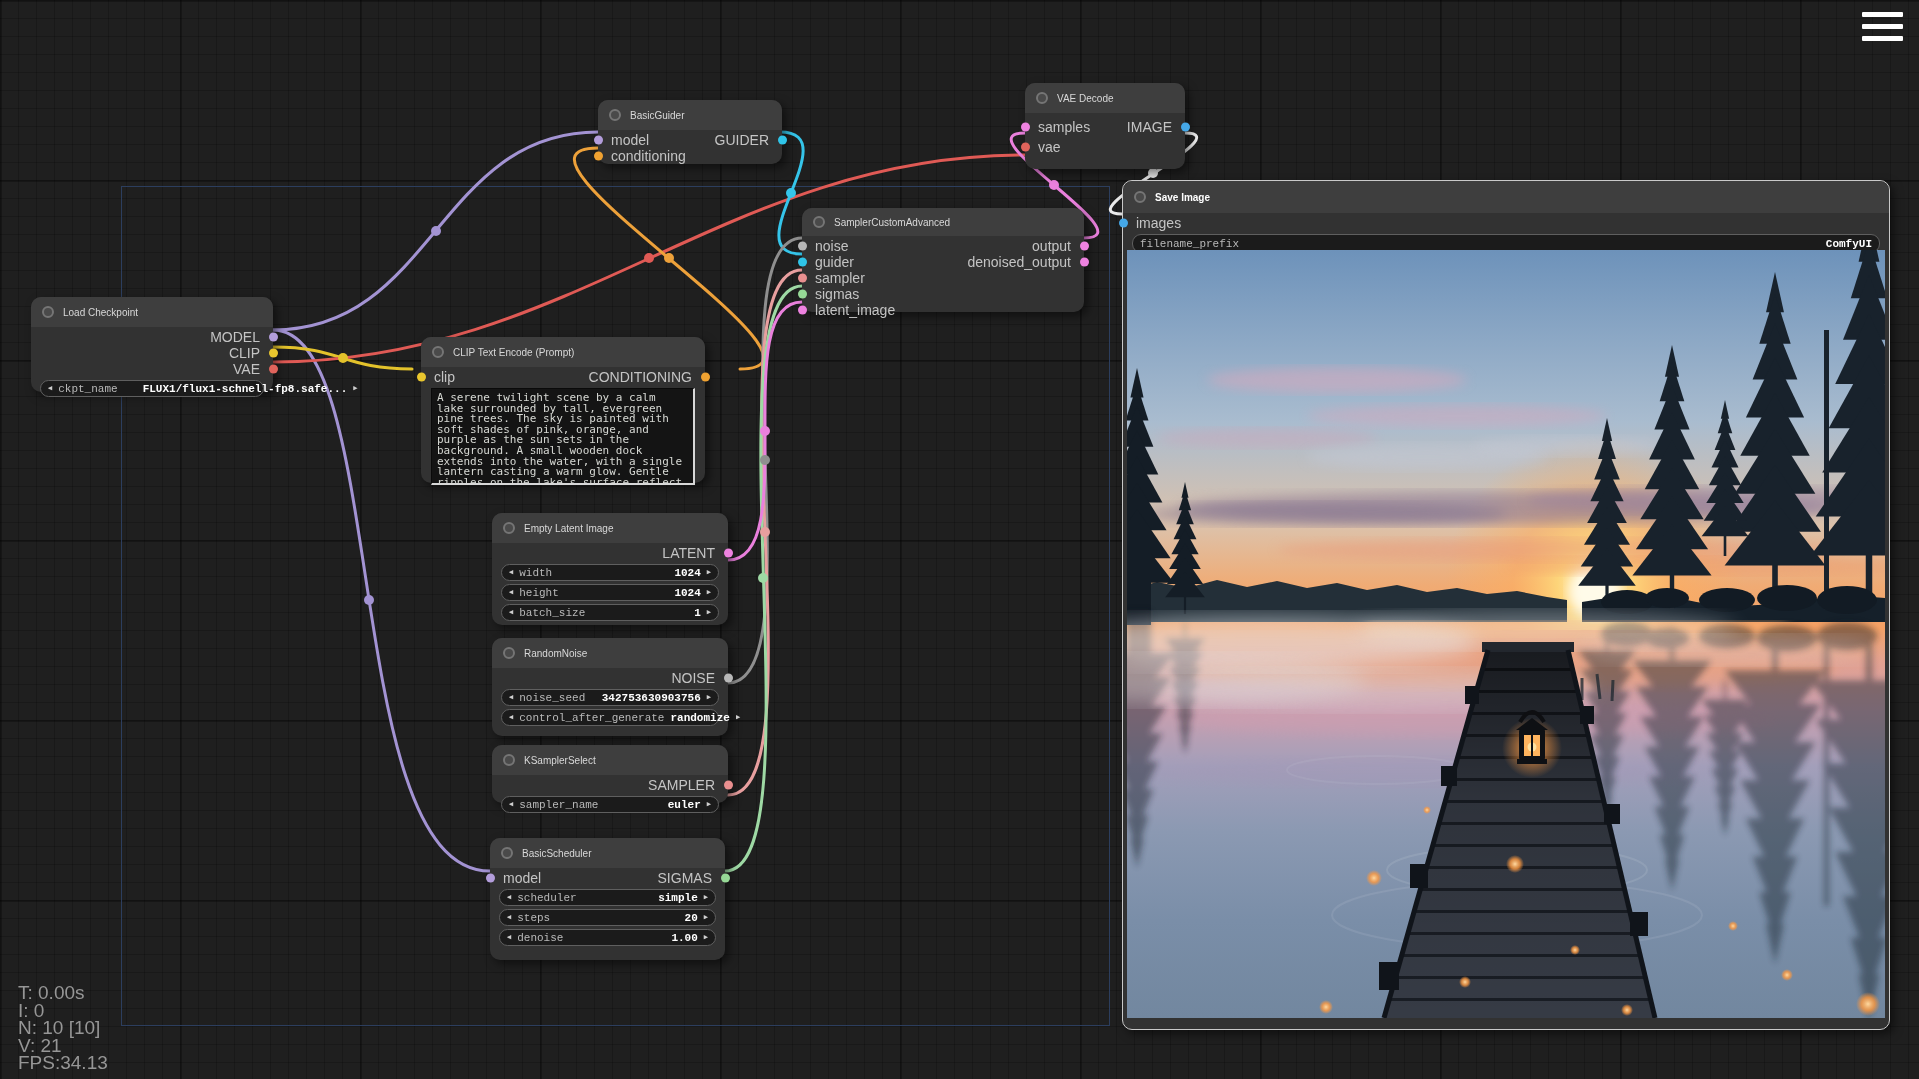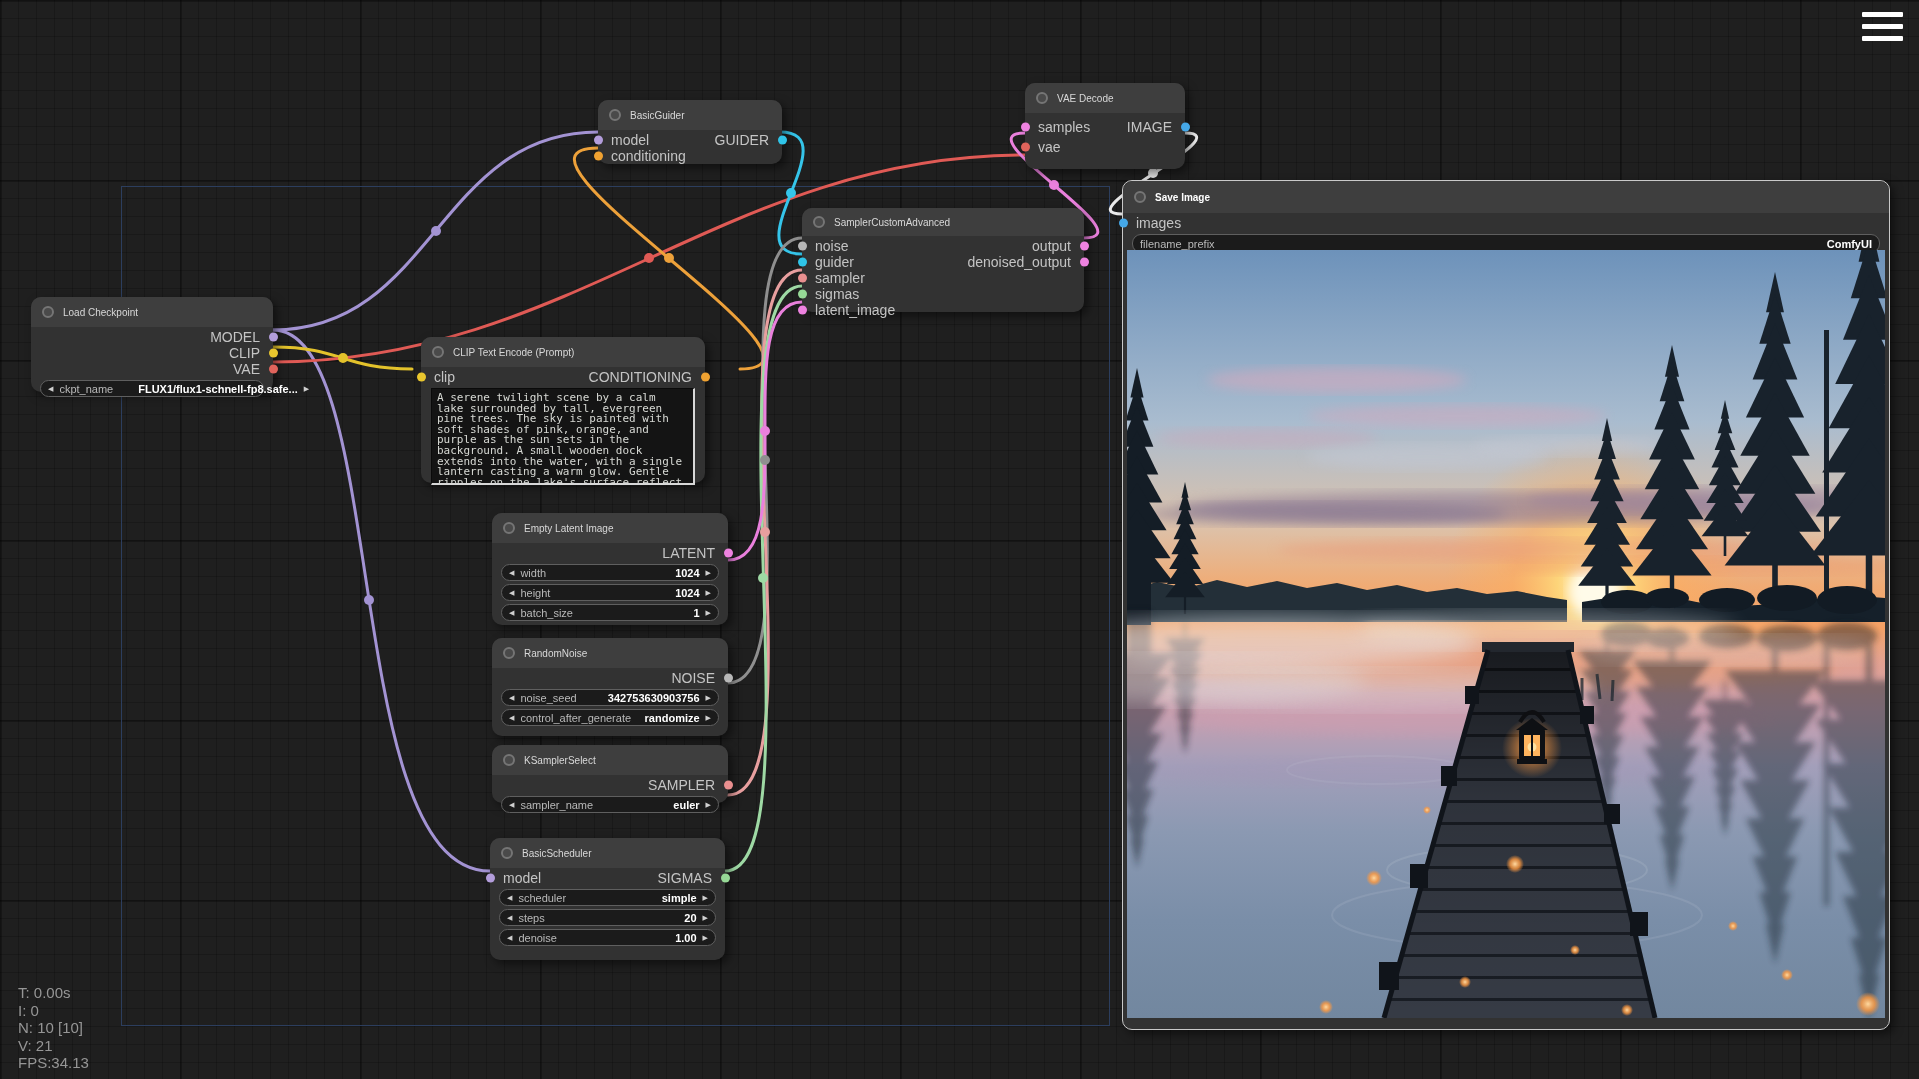--- a/index.html
+++ b/index.html
@@ -25,32 +25,32 @@
     font-size:14px;color:#c4c4c4;}
   .srow .ilab{margin-right:auto}
   .srow .olab{margin-left:auto}
   .pdot{position:absolute;width:9px;height:9px;border-radius:50%;top:50%;transform:translateY(-50%);}
   .pdot.l{left:-4.5px}.pdot.r{right:-4.5px}
   .c-model{background:#b39ddb}.c-clip{background:#e9c62e}.c-vae{background:#e0645c}
   .c-cond{background:#f0a231}.c-latent{background:#ee82e0}.c-noise{background:#b8b8b8}
   .c-guider{background:#2fc4e8}.c-sampler{background:#e98f8f}.c-sigmas{background:#96d996}
   .c-image{background:#45a8e8}
   .widget{height:15px;margin:3px 9px;background:#1b1b1b;border:1px solid #5f5f5f;border-radius:9px;
-    display:flex;align-items:center;padding:0 7px;font-size:11px;color:#b9b9b9;gap:6px;}
+    display:flex;align-items:center;padding:0 7px;font-size:11px;color:#b9b9b9;gap:6px;font-family:Liberation Mono, monospace;}
   .widget .arr{font-size:7px;color:#cfcfcf;line-height:1}
   .widget .wval{margin-left:auto;color:#fff;font-weight:bold;white-space:nowrap}
   .widget.lfile .wval{margin-left:19px;margin-right:auto}
   .prompt-box{margin:3px 10px;background:#141414;border:1px solid #0a0a0a;
     border-right:2px solid #d8d8d8;border-bottom:2px solid #d8d8d8;
     font-family:"DejaVu Sans Mono",monospace;font-size:11px;line-height:10.6px;color:#d7d9d4;
     padding:4px 5px;height:86px;overflow:hidden;white-space:pre-wrap;}
   #save-image-node{border:1px solid #c9c9c9;}
   #save-image-node .ntitle{font-weight:bold;color:#fff;}
   #preview{position:absolute;left:4px;top:69px;width:758px;height:768px;background:#000;overflow:hidden;}
-  #stats{position:absolute;left:18px;top:984px;z-index:3;color:#969696;font-size:15px;line-height:17.5px;}
+  #stats{position:absolute;left:18px;top:984px;z-index:3;color:#969696;font-size:19px;line-height:17.5px;}
   #hamburger{position:absolute;right:16px;top:12px;z-index:3;cursor:pointer;}
   #hamburger .bar{width:41px;height:5px;background:#fff;border-radius:1px;margin-bottom:7px;}
 </style>
 </head>
 <body>
 
 <div id="screen">
 
   <div id="workflow-bounds"></div>
 

